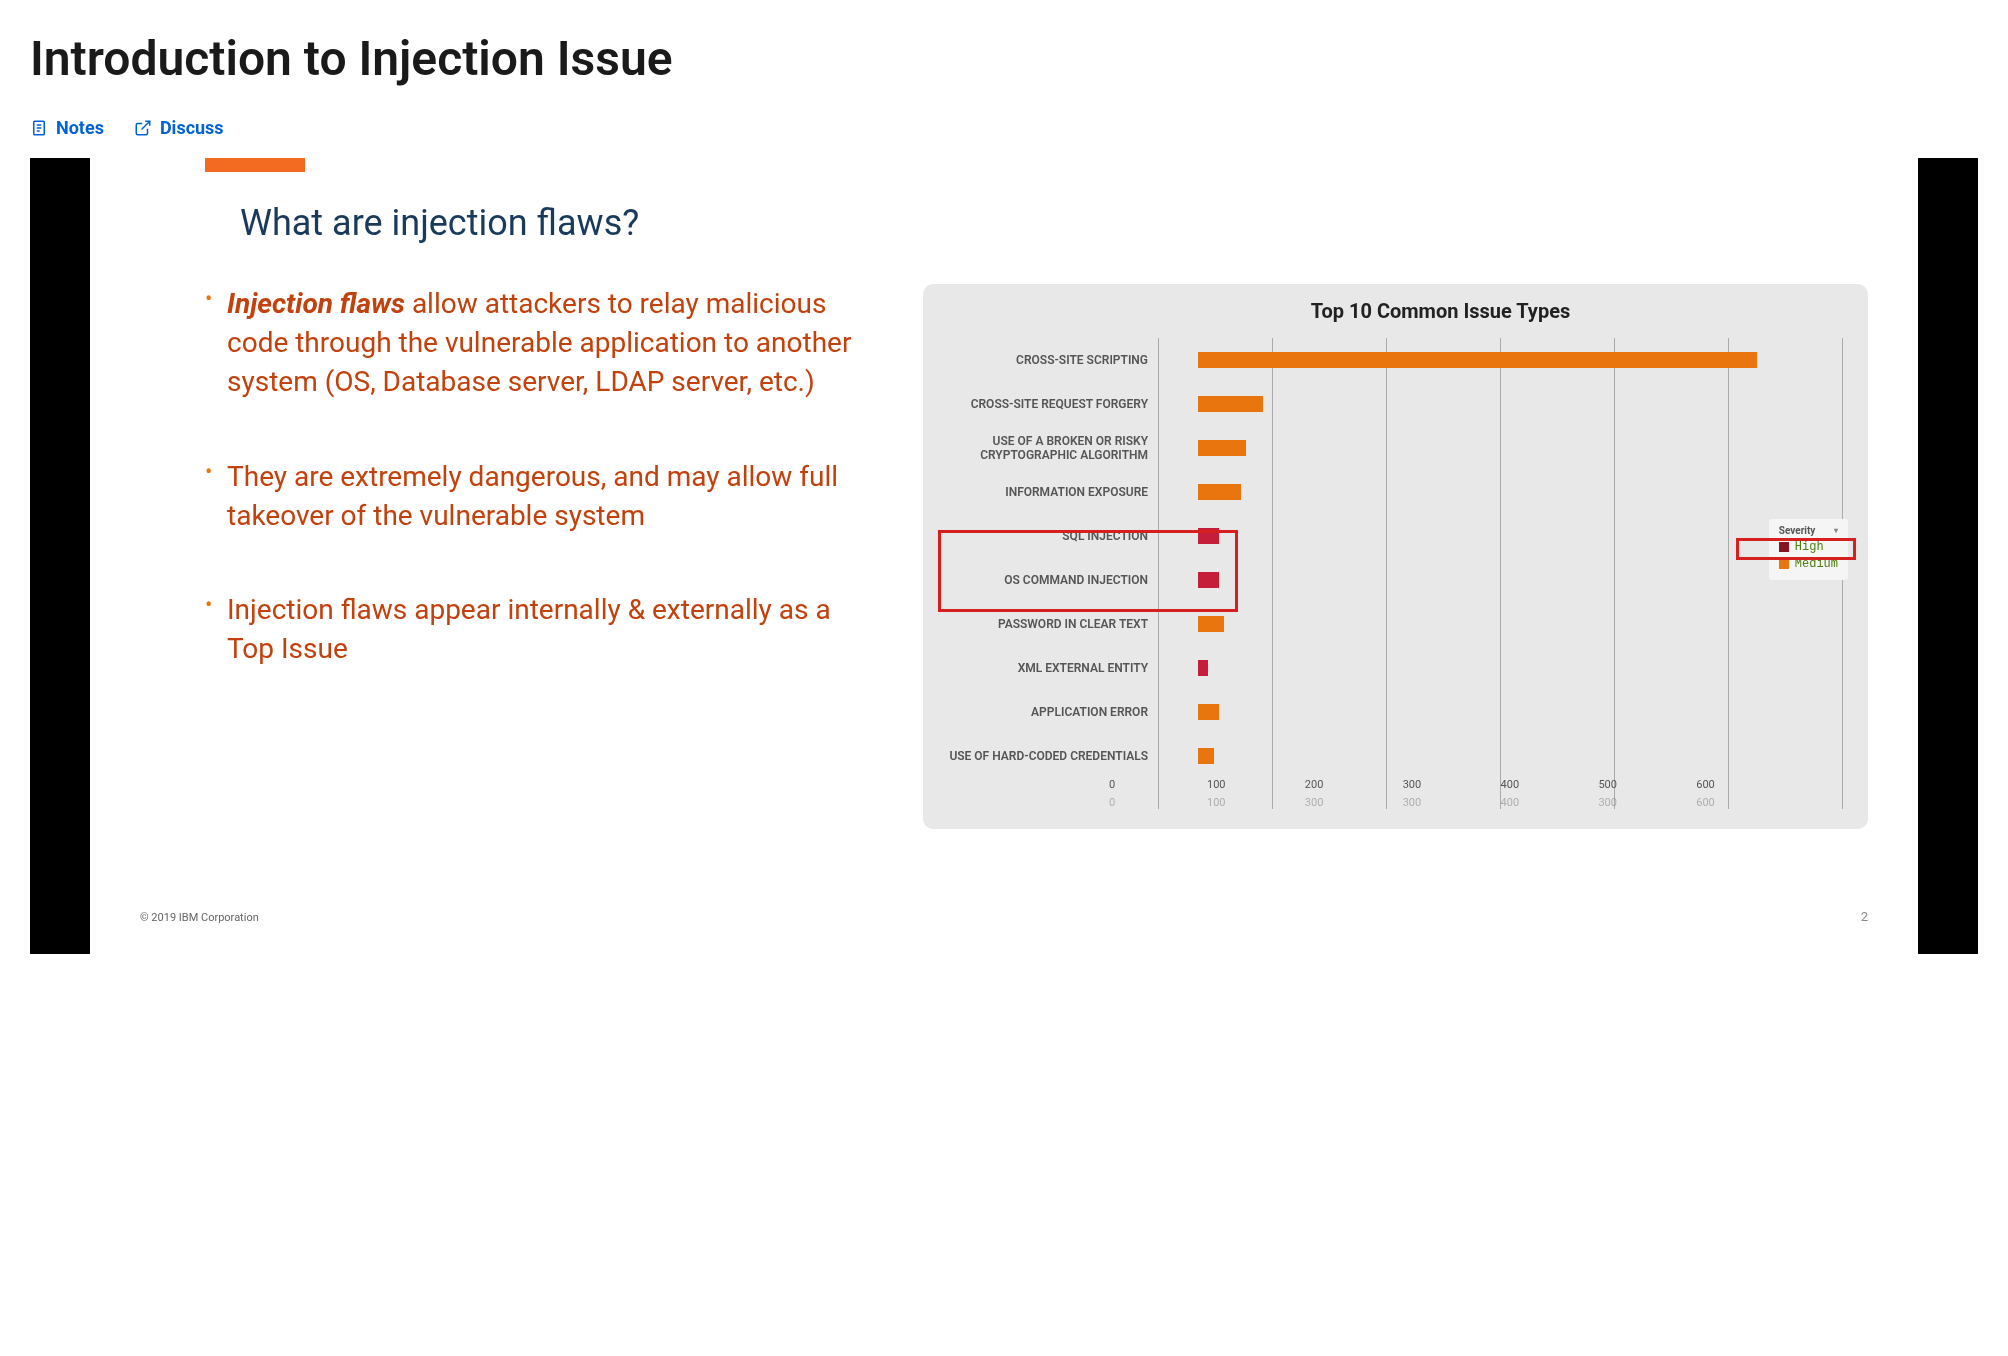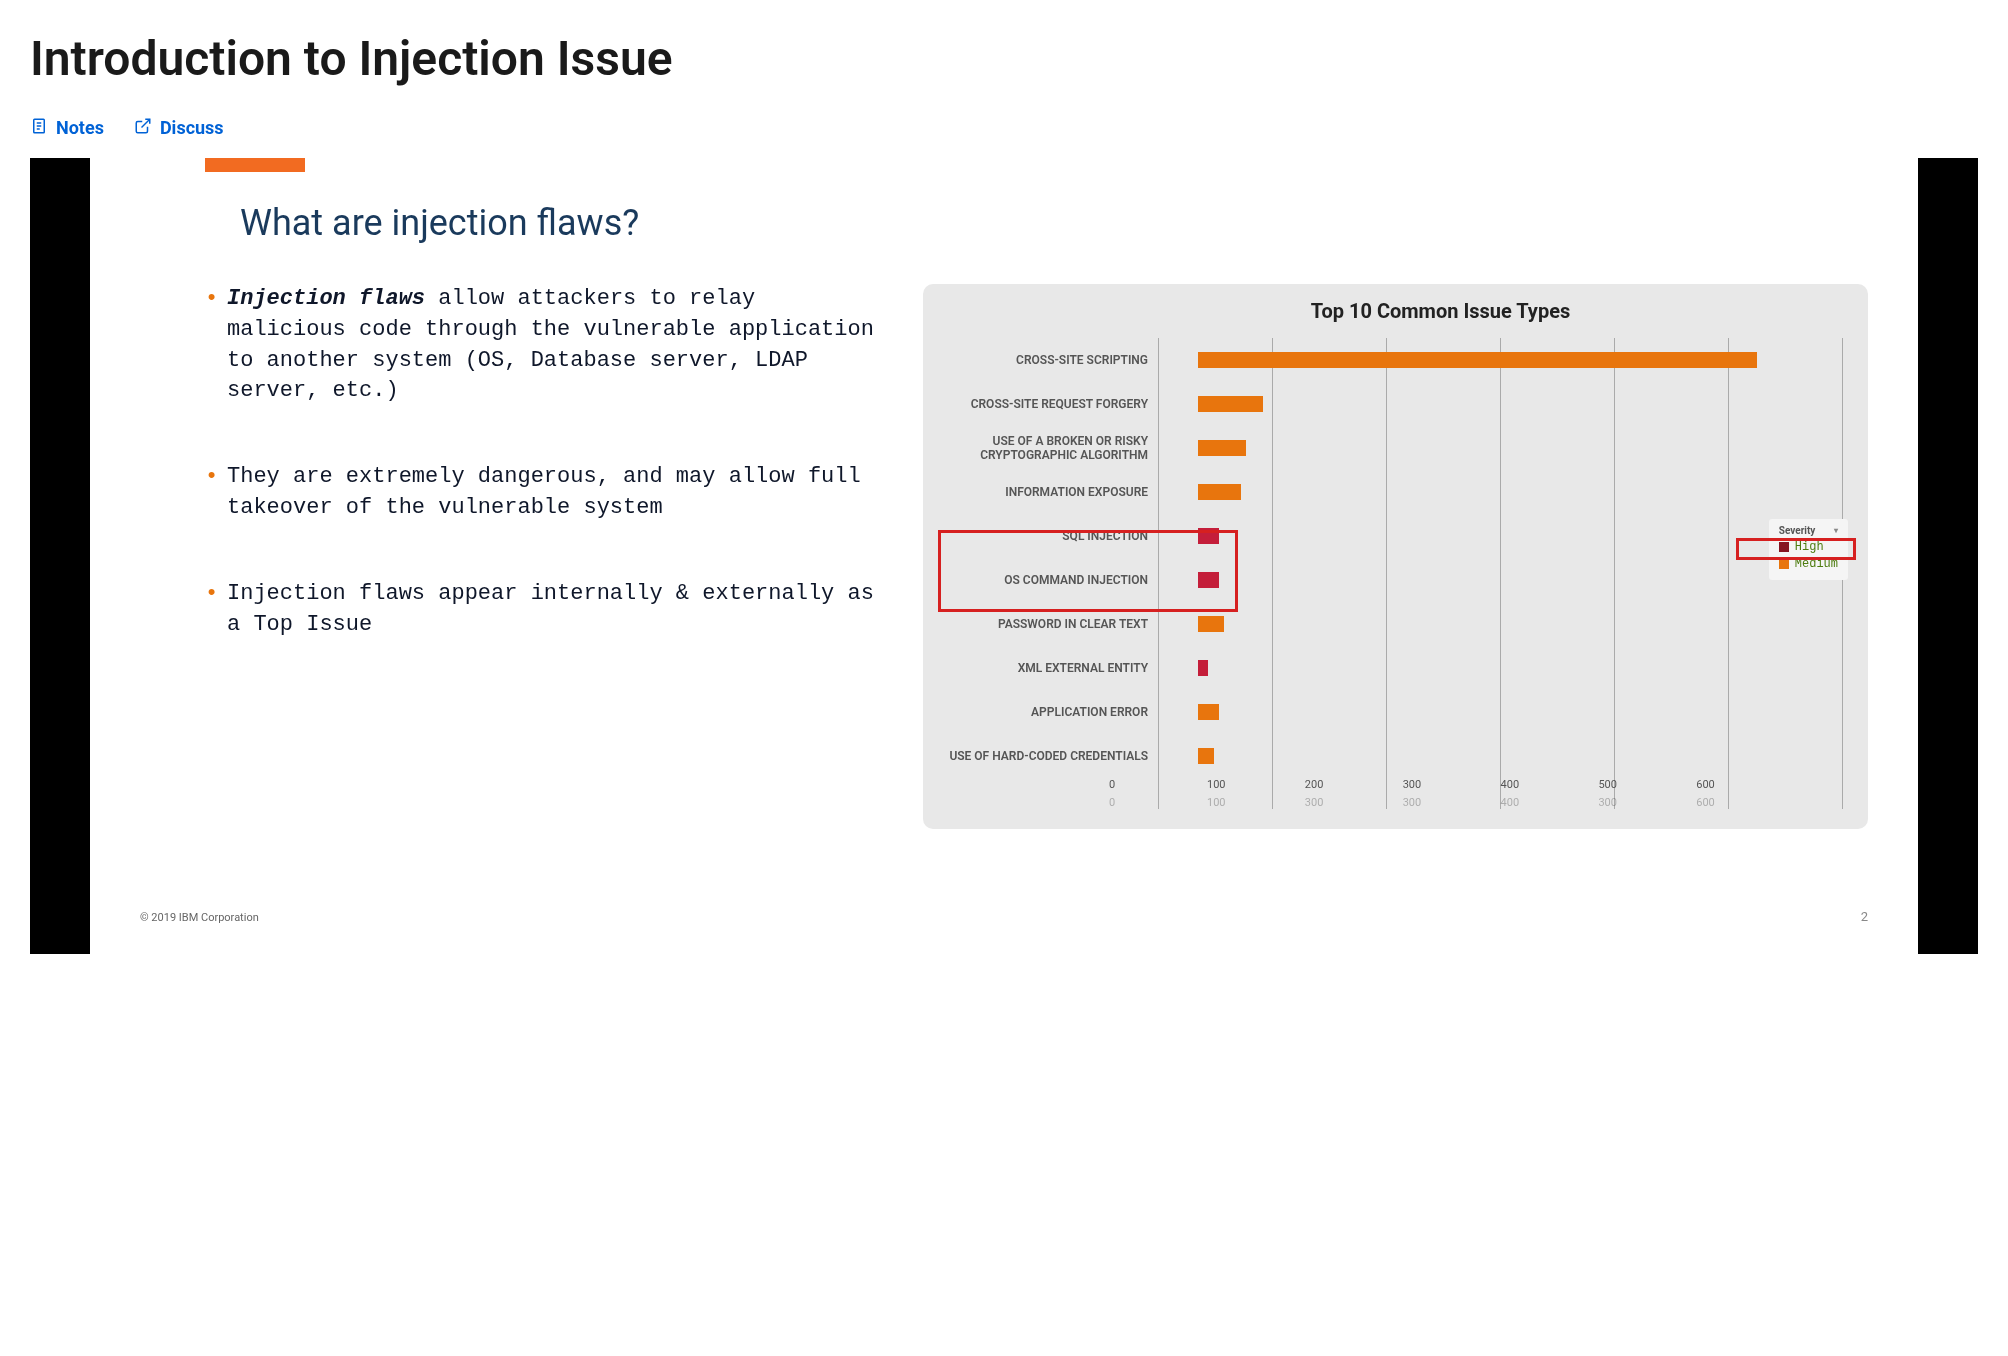--- a/index.html
+++ b/index.html
@@ -18,20 +18,21 @@
       color: #1a1a1a;
       margin-bottom: 30px;
     }
     .action-bar {
       display: flex;
       gap: 30px;
       margin-bottom: 20px;
     }
     .action-link {
       display: flex;
+      align-items: center;
       gap: 8px;
       color: #0062d6;
       font-weight: 700;
       font-size: 18px;
       cursor: pointer;
       text-decoration: none;
     }
     .action-link svg {
       width: 18px;
       height: 18px;
@@ -67,24 +68,23 @@
     }
     .bullets {
       flex: 0 0 43%;
       padding-left: 65px;
     }
     .bullets li {
       list-style: none;
       position: relative;
       padding-left: 22px;
       margin-bottom: 55px;
-      font-size: 22px;
+      font-size: 28px;
       line-height: 1.4;
-      color: #0f172a;
-      font-family: Liberation Mono, monospace;
+      color: #c2410c;
     }
     .bullets li::before {
       content: "•";
       position: absolute;
       left: 0;
       color: #e8750d;
       font-size: 22px;
     }
     .chart-area {
       flex: 1;

